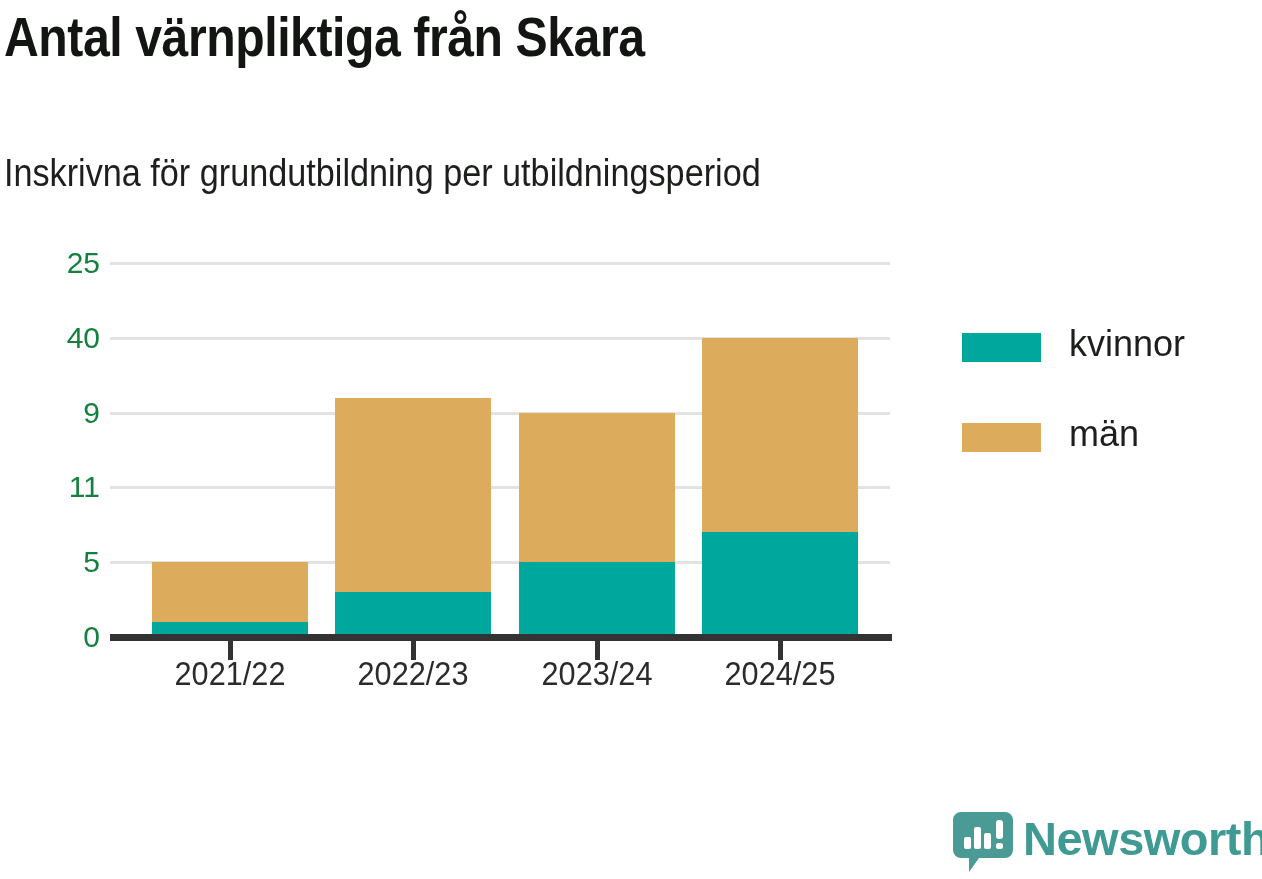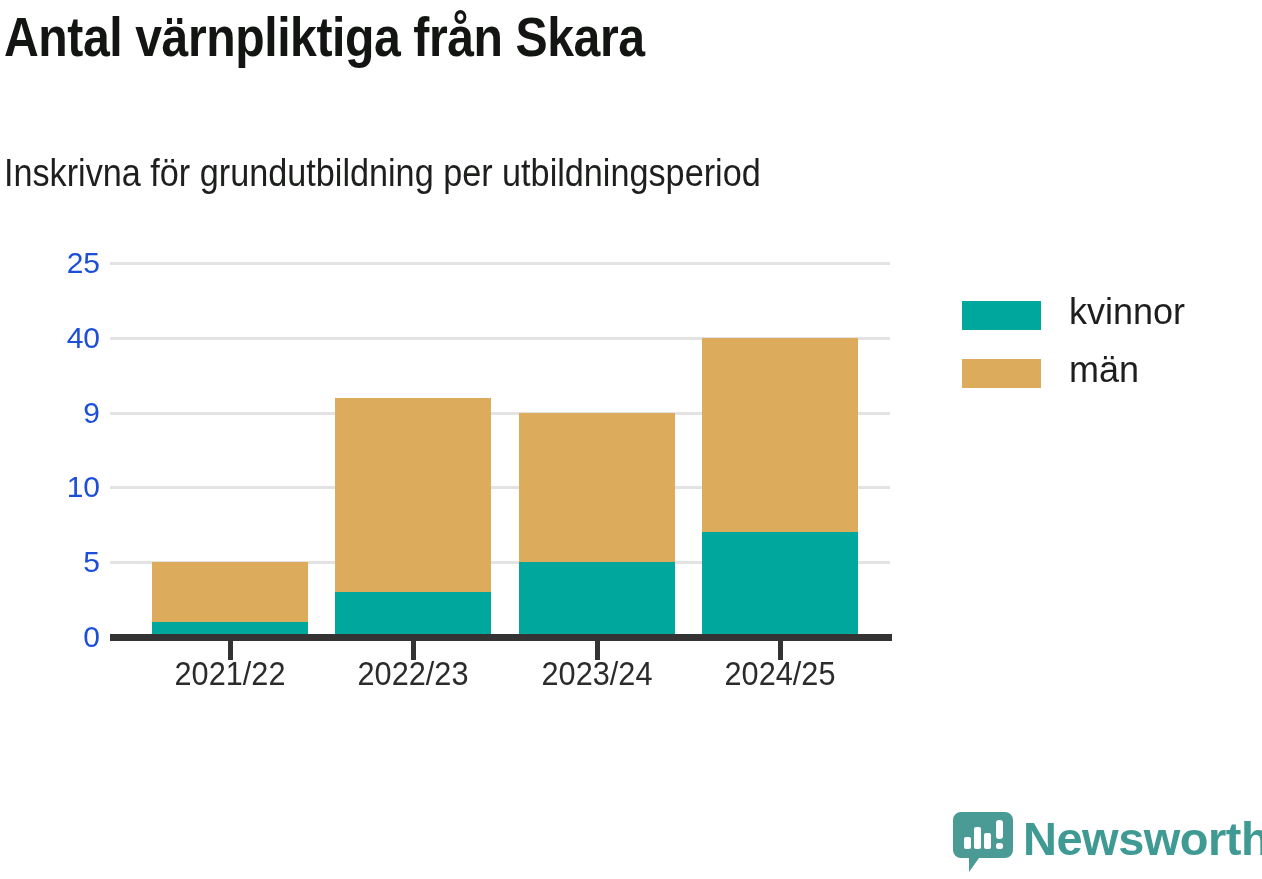--- a/index.html
+++ b/index.html
@@ -58,21 +58,21 @@
     position: absolute;
     left: 110px;
     width: 780px;
     height: 3px;
     background: #e3e3e3;
   }
   .ytick-label {
     position: absolute;
     right: 1172px;   
     font-size: 30px;
-    color: #1d4ed8;
+    color: #15803d;
     text-align: right;
     width: 70px;
     line-height: 1;
   }
   .ytick-label {
     left: 30px;
   }
   #axis-line {
     position: absolute;
     left: 110px;
@@ -113,20 +113,21 @@
   
   #legend {
     position: absolute;
     left: 962px;
     top: 292px;
     width: 290px;
   }
   .legend-row {
     position: relative;
     height: 58px;
+    margin-top: 32px;
   }
   .legend-swatch {
     position: absolute;
     left: 0;
     top: 9px;
     width: 79px;
     height: 29px;
   }
   .legend-label {
     position: absolute;
@@ -178,21 +179,21 @@
       <div class="gridline" style="top: 636px; background: transparent;"></div>
       <div class="gridline" style="top: 561.2px;"></div>
       <div class="gridline" style="top: 486.4px;"></div>
       <div class="gridline" style="top: 411.6px;"></div>
       <div class="gridline" style="top: 336.8px;"></div>
       <div class="gridline" style="top: 262px;"></div>
     </div>
   <div id="ytick-labels">
       <div class="ytick-label" style="top: 622px;">0</div>
       <div class="ytick-label" style="top: 547.2px;">5</div>
-      <div class="ytick-label" style="top: 472.4px;">10</div>
+      <div class="ytick-label" style="top: 472.4px;">11</div>
       <div class="ytick-label" style="top: 397.6px;">9</div>
       <div class="ytick-label" style="top: 322.8px;">40</div>
       <div class="ytick-label" style="top: 248px;">25</div>
     </div>
 
   <div id="bars">
       <div class="bar-stack" style="left: 152px; width: 156px; top: 0px; height: 637px; bottom: auto;">
         <div class="bar-seg seg-women" style="top: 622.04px; height: 14.96px; background: rgb(0, 167, 157);"></div>
         <div class="bar-seg seg-men" style="top: 562.2px; height: 59.84px; background: rgb(220, 171, 92);"></div>
       </div>

